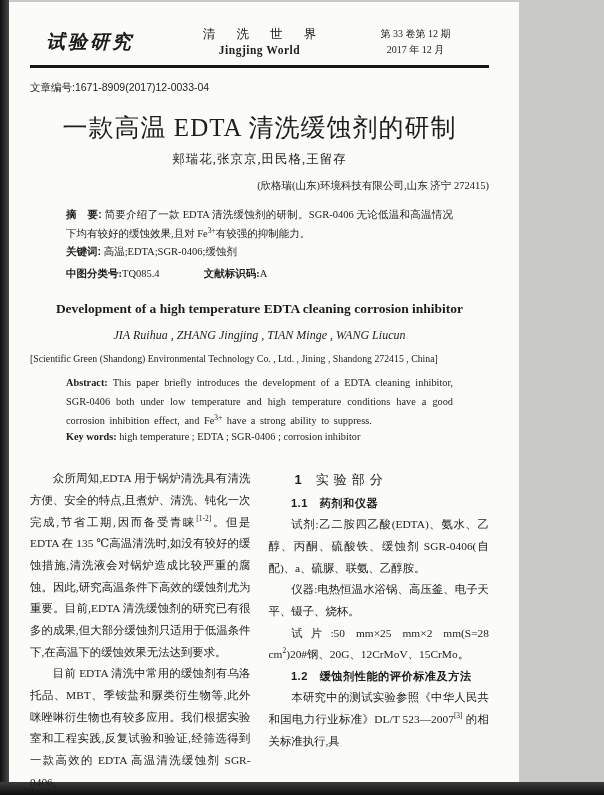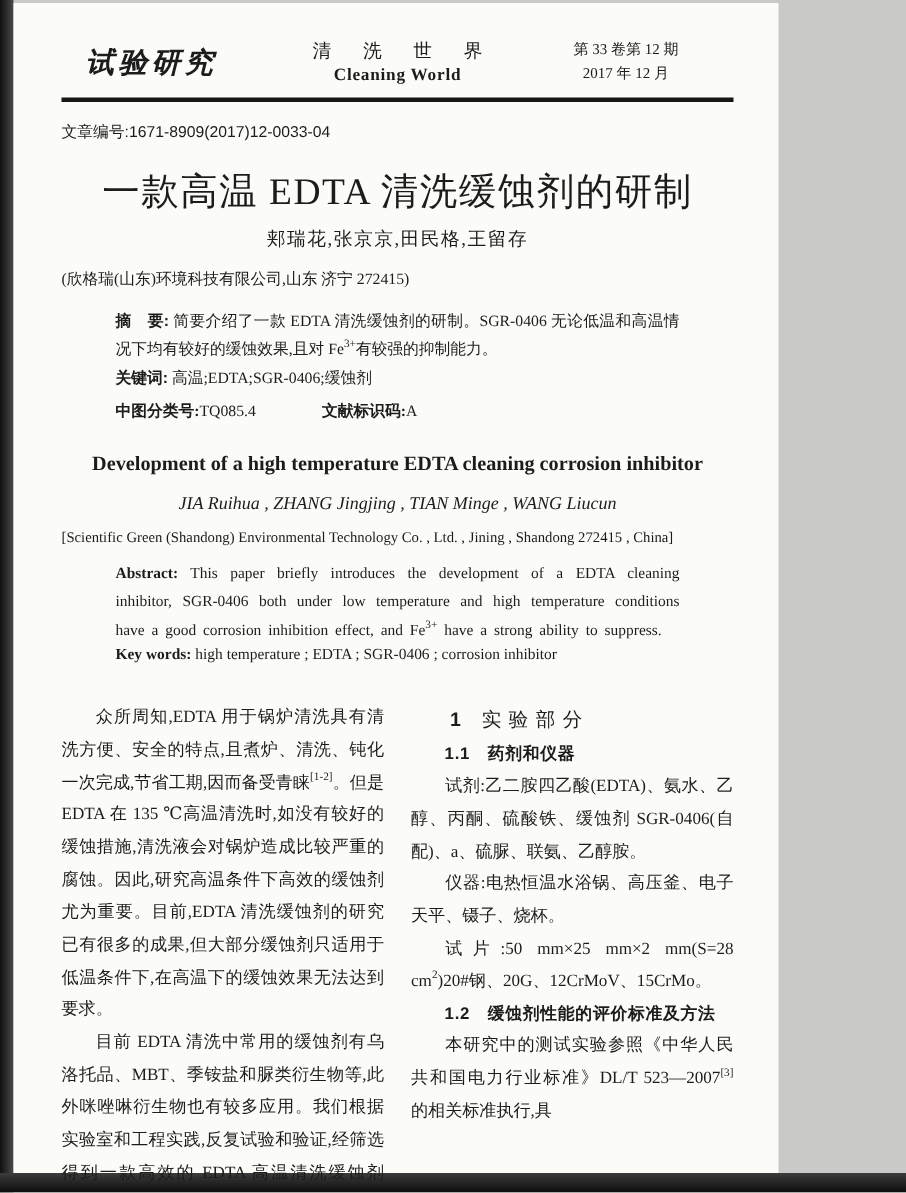--- a/index.html
+++ b/index.html
@@ -12,21 +12,21 @@
     overflow:hidden;
   }
   .edge-left{position:absolute;left:0;top:0;width:9px;height:100%;
     background:linear-gradient(to right,#101010,#4a4a4a);}
   .edge-bottom{position:absolute;left:0;bottom:0;width:100%;height:13px;
     background:linear-gradient(to top,#0d0d0d,#3c3c3c);}
   .page{
     position:absolute;left:9px;top:2px;width:510px;height:780px;
     background:#fbfbf8;
     box-sizing:border-box;
-    padding:24px 30px 0 32px;
+    padding:24px 30px 0 21px;
   }
   
   .hdr{display:flex;align-items:center;}
   .hdr-left{width:32%;}
   .col-label{
     font-family:"Liberation Serif",serif;
     font-weight:bold;font-style:italic;
     font-size:19px;letter-spacing:3px;
     padding-left:16px;white-space:nowrap;
   }
@@ -35,21 +35,21 @@
   .journal-en{font-size:11.5px;font-weight:bold;letter-spacing:.5px;}
   .hdr-right{width:32%;text-align:center;font-size:10px;line-height:1.6;}
   .hdr-rule{border:none;border-top:3px solid #161616;margin:7px 0 0 0;}
   
   .article-no{font-size:10.5px;margin-top:13px;font-family:"Liberation Sans",sans-serif;}
   .title-cn{
     text-align:center;font-weight:normal;font-size:25px;
     letter-spacing:1px;margin-top:16px;
   }
   .authors-cn{text-align:center;font-size:12.5px;margin-top:7px;letter-spacing:1px;}
-  .affil-cn{text-align:left;font-size:10.5px;margin-top:11px;}
+  .affil-cn{text-align:right;font-size:10.5px;margin-top:11px;}
   .abs-block{margin:12px 36px 0 36px;font-size:10.5px;line-height:1.75;text-align:justify;}
   .abs-label,.kw-label,.clc b{font-family:"Liberation Sans",sans-serif;font-weight:bold;}
   .kw-line{margin:2px 36px 0 36px;font-size:10.5px;}
   .clc-line{margin:8px 36px 0 36px;font-size:10.5px;}
   .clc-gap{display:inline-block;width:44px;}
   
   .title-en{text-align:center;font-weight:bold;font-size:13.5px;margin-top:20px;}
   .authors-en{text-align:center;font-style:italic;font-size:12px;margin-top:11px;}
   .affil-en{text-align:left;font-size:9.8px;margin-top:10px;}
   .abs-en{margin:9px 36px 0 36px;font-size:10.3px;line-height:1.85;text-align:justify;word-spacing:2px;}
@@ -77,21 +77,21 @@
 <div class="edge-bottom"></div>
 
 <div class="page">
 
   <div class="hdr">
     <div class="hdr-left">
       <div class="col-label">试验研究</div>
     </div>
     <div class="hdr-center">
       <div class="journal-cn">清 洗 世 界</div>
-      <div class="journal-en">Cleaning World</div>
+      <div class="journal-en">Jingjing World</div>
     </div>
     <div class="hdr-right">
       <div>第 33 卷第 12 期</div>
       <div>2017 年 12 月</div>
     </div>
   </div>
   <hr class="hdr-rule">
 
   <div class="article-no">文章编号:1671-8909(2017)12-0033-04</div>
 

